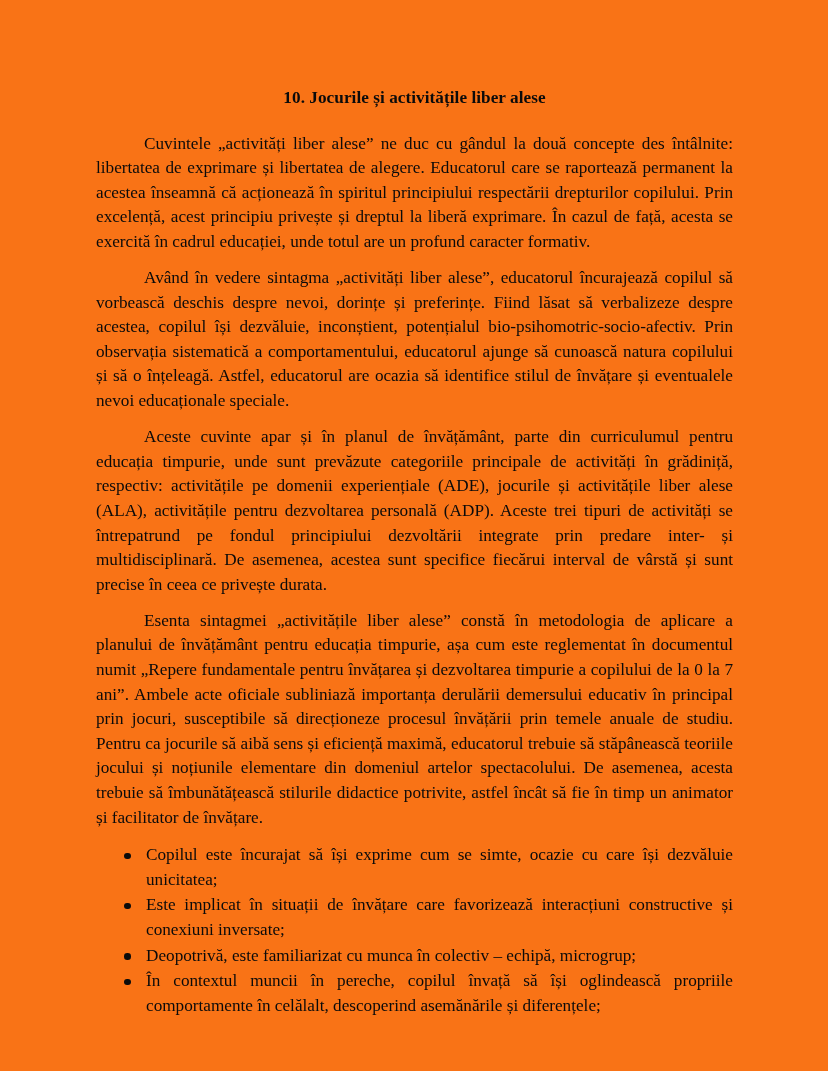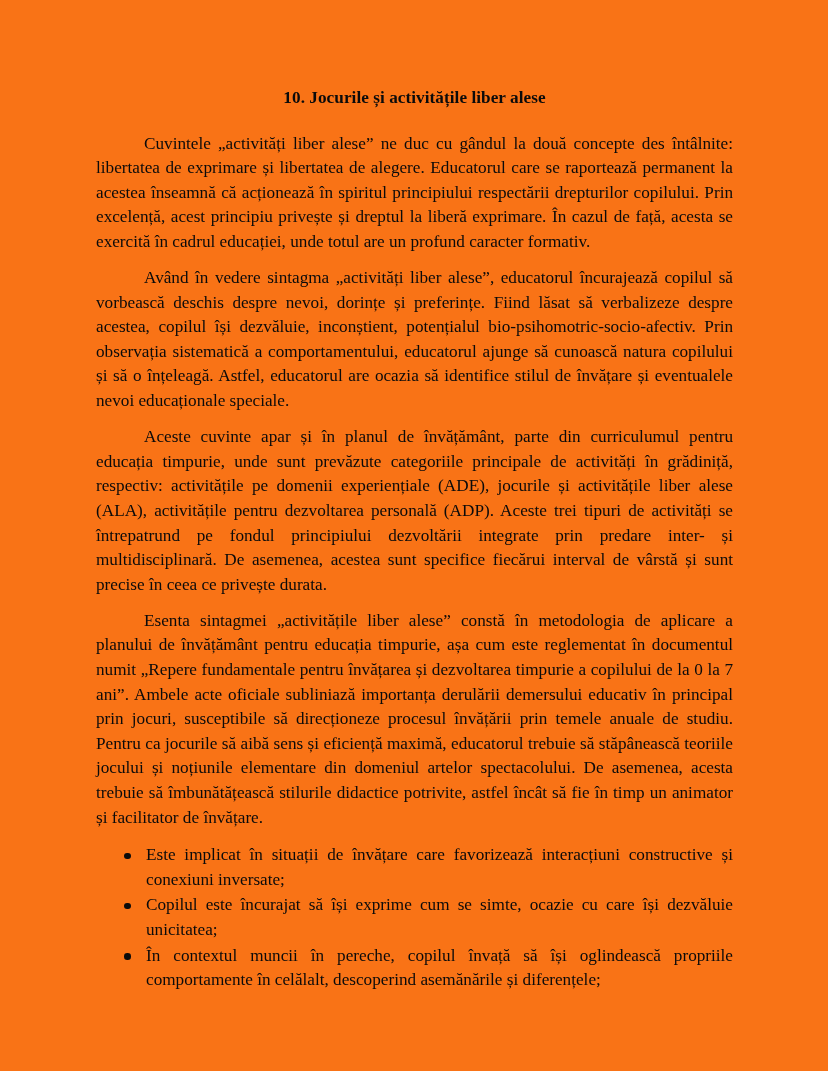--- a/index.html
+++ b/index.html
@@ -94,25 +94,29 @@
     <p class="para">Având în vedere sintagma „activități liber alese”, educatorul încurajează copilul să vorbească deschis despre nevoi, dorințe și preferințe. Fiind lăsat să verbalizeze despre acestea, copilul își dezvăluie, inconștient, potențialul bio-psihomotric-socio-afectiv. Prin observația sistematică a comportamentului, educatorul ajunge să cunoască natura copilului și să o înțeleagă. Astfel, educatorul are ocazia să identifice stilul de învățare și eventualele nevoi educaționale speciale.</p>
 
     <p class="para">Aceste cuvinte apar și în planul de învățământ, parte din curriculumul pentru educația timpurie, unde sunt prevăzute categoriile principale de activități în grădiniță, respectiv: activitățile pe domenii experiențiale (ADE), jocurile și activitățile liber alese (ALA), activitățile pentru dezvoltarea personală (ADP). Aceste trei tipuri de activități se întrepatrund pe fondul principiului dezvoltării integrate prin predare inter- și multidisciplinară. De asemenea, acestea sunt specifice fiecărui interval de vârstă și sunt precise în ceea ce privește durata.</p>
 
     <p class="para">Esenta sintagmei „activitățile liber alese” constă în metodologia de aplicare a planului de învățământ pentru educația timpurie, așa cum este reglementat în documentul numit „Repere fundamentale pentru învățarea și dezvoltarea timpurie a copilului de la 0 la 7 ani”. Ambele acte oficiale subliniază importanța derulării demersului educativ în principal prin jocuri, susceptibile să direcționeze procesul învățării prin temele anuale de studiu. Pentru ca jocurile să aibă sens și eficiență maximă, educatorul trebuie să stăpânească teoriile jocului și noțiunile elementare din domeniul artelor spectacolului. De asemenea, acesta trebuie să îmbunătățească stilurile didactice potrivite, astfel încât să fie în timp un animator și facilitator de învățare.</p>
 
 
     <ul class="bullets">
       <li>
         <span class="dot"></span>
+        <span class="li-text">Copilul este încurajat să își exprime cum se simte, ocazie cu care își dezvăluie unicitatea;</span>
+      </li>
+      <li>
+        <span class="dot"></span>
         <span class="li-text">Este implicat în situații de învățare care favorizează interacțiuni constructive și conexiuni inversate;</span>
       </li>
       <li>
         <span class="dot"></span>
-        <span class="li-text">Copilul este încurajat să își exprime cum se simte, ocazie cu care își dezvăluie unicitatea;</span>
+        <span class="li-text">Deopotrivă, este familiarizat cu munca în colectiv – echipă, microgrup;</span>
       </li>
       <li>
         <span class="dot"></span>
         <span class="li-text">În contextul muncii în pereche, copilul învață să își oglindească propriile comportamente în celălalt, descoperind asemănările și diferențele;</span>
       </li>
     </ul>
 
   </div>
 </div>
 

